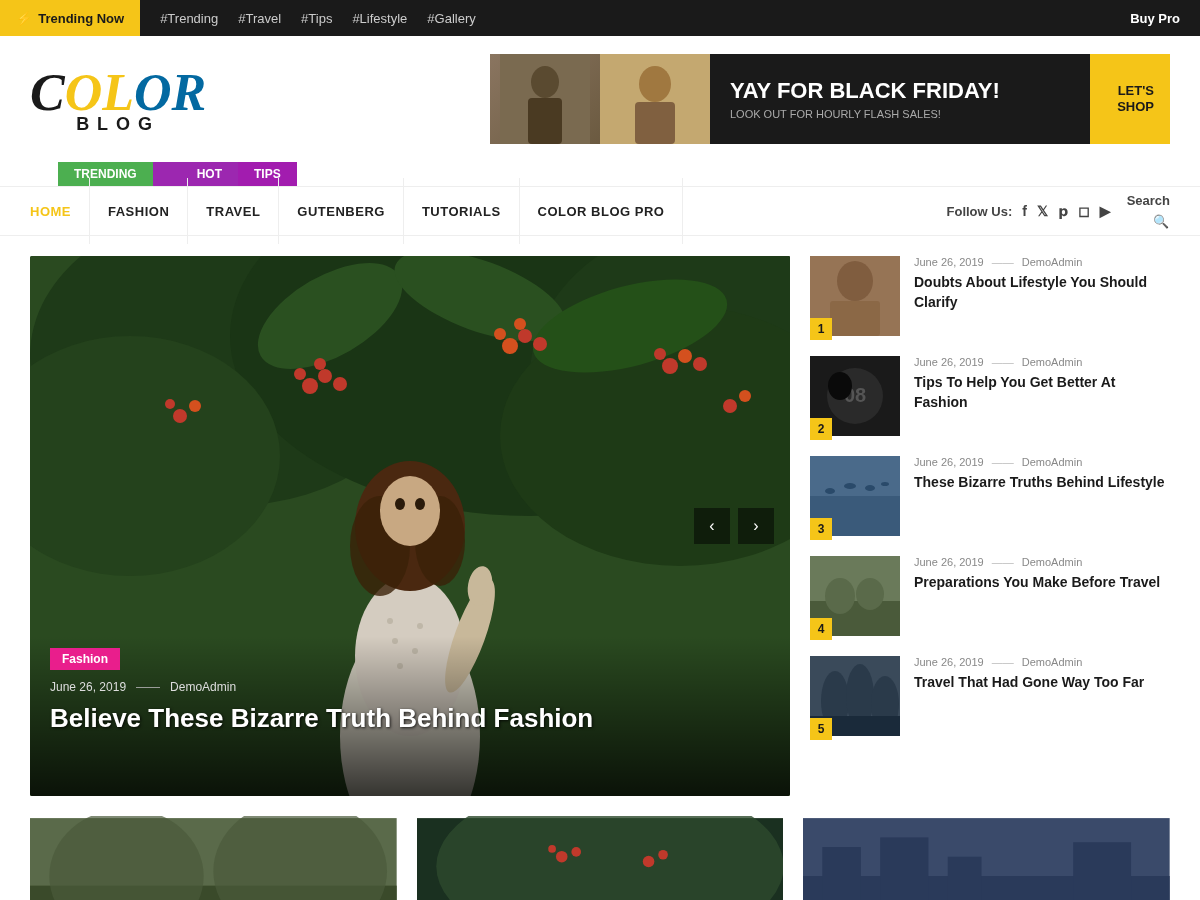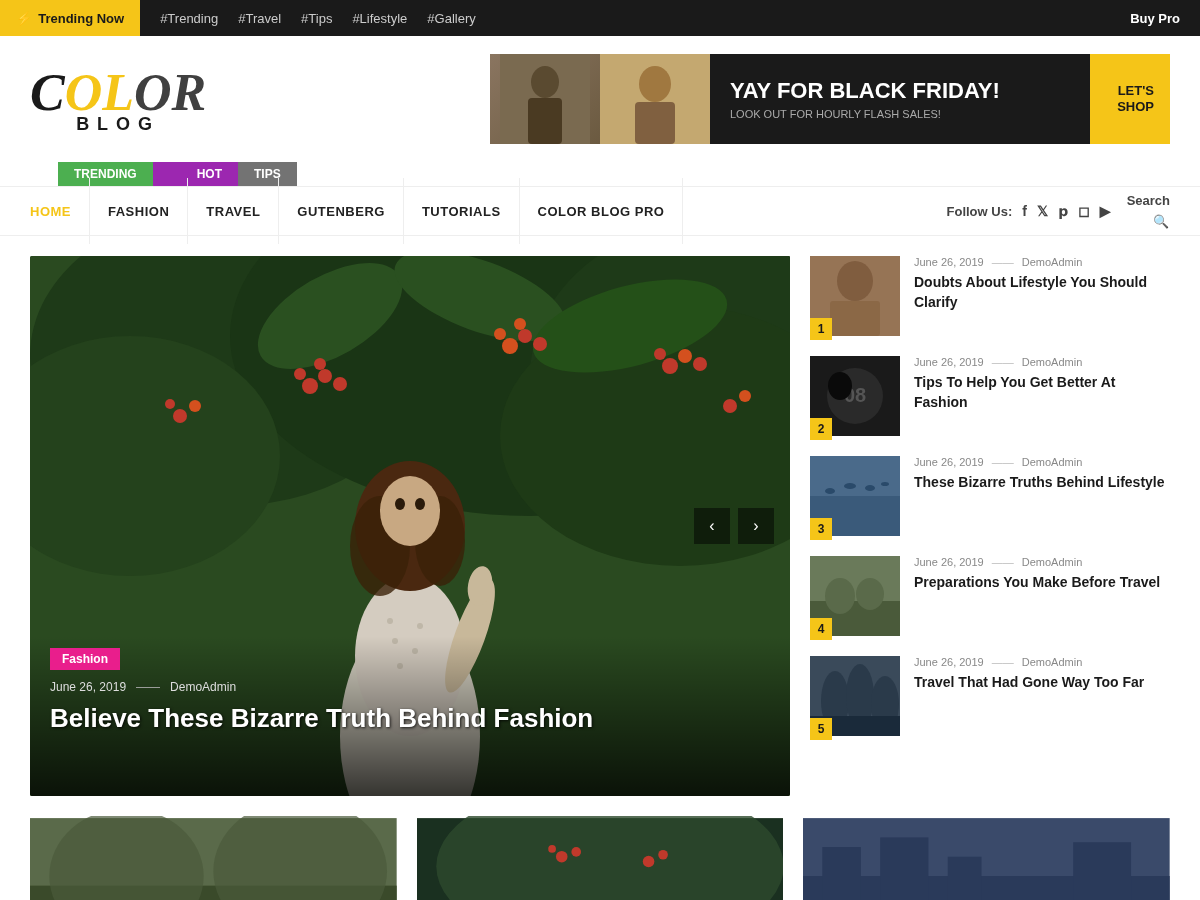--- a/index.html
+++ b/index.html
@@ -60,21 +60,21 @@
     }
     .logo-color {
       font-size: 52px;
       font-weight: 900;
       font-family: Georgia, serif;
       font-style: italic;
     }
     .logo-color .color-c { color: #1a1a1a; }
     .logo-color .color-o { color: #f5c518; }
     .logo-color .color-l { color: #f5c518; }
-    .logo-color .color-or { color: #404040; }
+    .logo-color .color-or { color: #0369a1; }
     .logo-blog {
       font-size: 18px;
       font-weight: bold;
       letter-spacing: 8px;
       color: #1a1a1a;
       margin-top: -8px;
       text-align: center;
       width: 100%;
     }
     .banner-ad {
@@ -151,21 +151,21 @@
       padding: 5px 16px;
       font-size: 12px;
       font-weight: bold;
       color: #fff;
       text-transform: uppercase;
       cursor: pointer;
       text-decoration: none;
     }
     .cat-tab.trending { background: #4caf50; }
     .cat-tab.hot { background: #9c27b0; padding-left: 44px; }
-    .cat-tab.tips { background: #737373; }
+    .cat-tab.tips { background: #a21caf; }
 
     
     .main-nav {
       display: flex;
       align-items: center;
       padding: 0 30px;
       border-top: 1px solid #eee;
       border-bottom: 1px solid #eee;
       height: 50px;
     }

